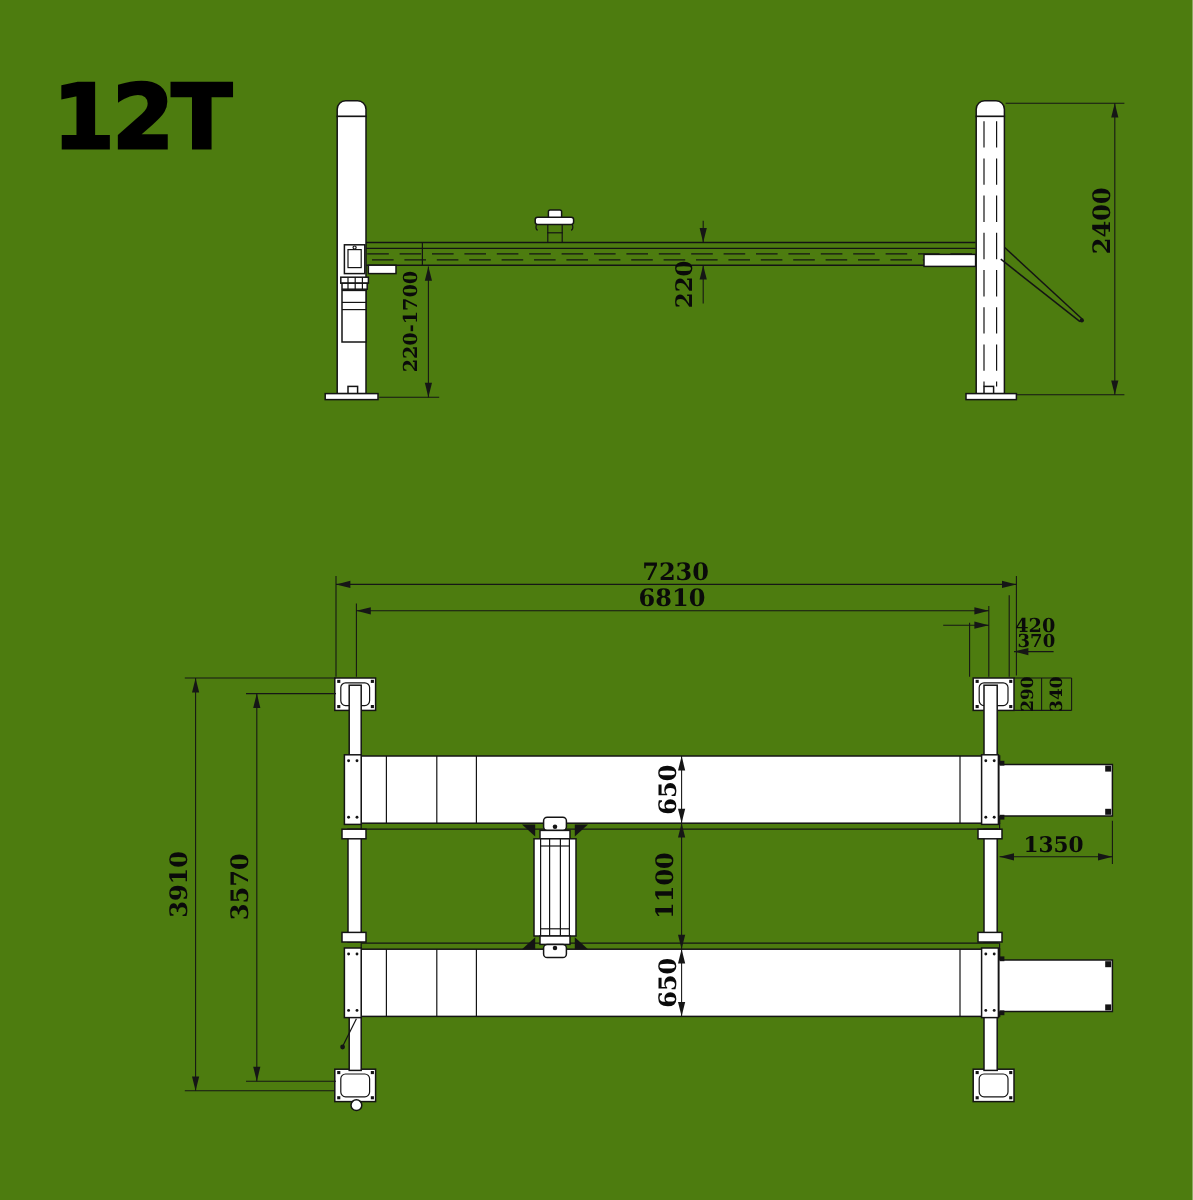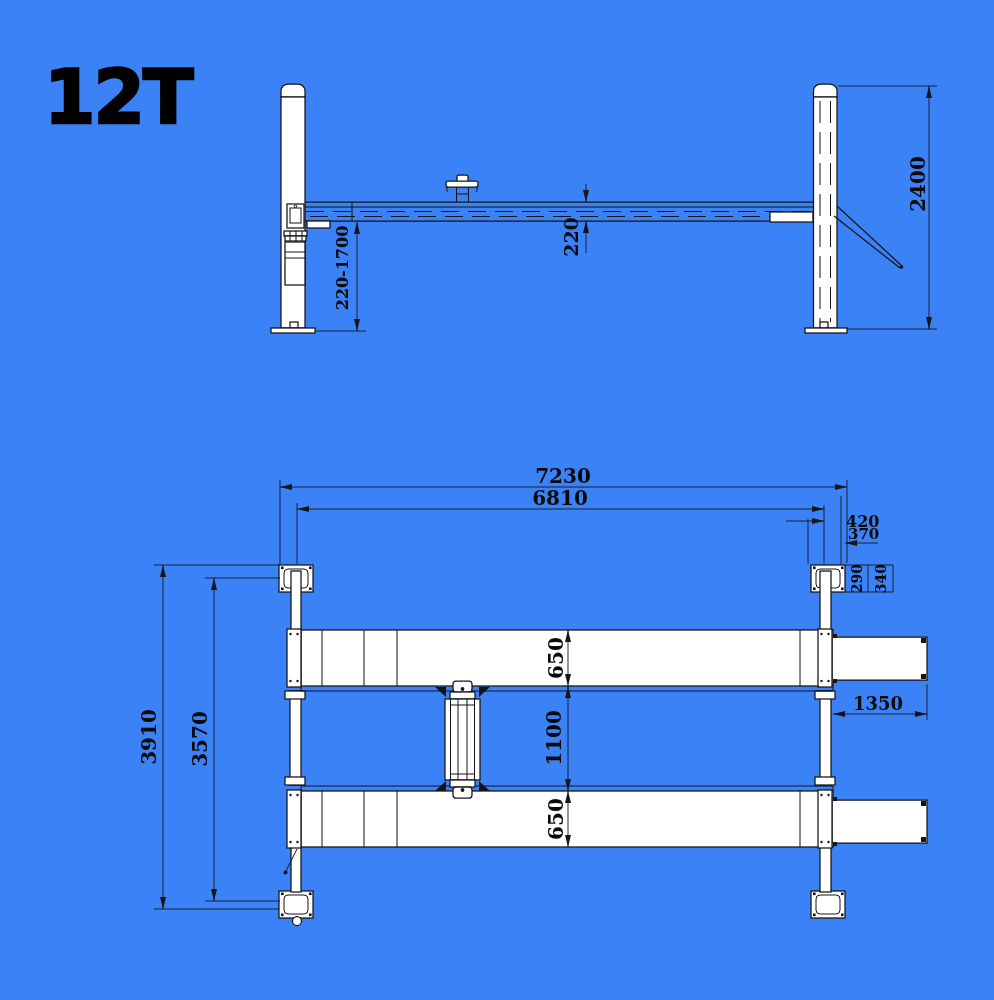--- a/index.html
+++ b/index.html
@@ -1,16 +1,16 @@
 <!DOCTYPE html>
 <html><head>
 <meta charset="utf-8">
 <style>
   html,body{margin:0;padding:0;background:#ffffff;}
-  .stage{position:relative;width:994px;height:1000px;background:#3b82f6;overflow:hidden;}
+  .stage{position:relative;width:994px;height:1000px;background:#4d7c0f;overflow:hidden;}
   svg{display:block;}
   .ln{stroke:#141414;stroke-width:1.25;fill:none;}
   .lnthin{stroke:#141414;stroke-width:1;fill:none;}
   .wf{stroke:#141414;stroke-width:1.25;fill:#ffffff;}
   .blk{fill:#141414;stroke:none;}
   .dimln{stroke:#161616;stroke-width:0.9;fill:none;}
   .dim{font-family:"DejaVu Serif",serif;font-weight:700;fill:#0a0a0a;text-anchor:middle;}
   .c{dominant-baseline:central;}
   .s20{font-size:20px}.s19{font-size:19px}.s18{font-size:18px}
   .s16{font-size:16px}.s15{font-size:15px}.s14{font-size:14px}

